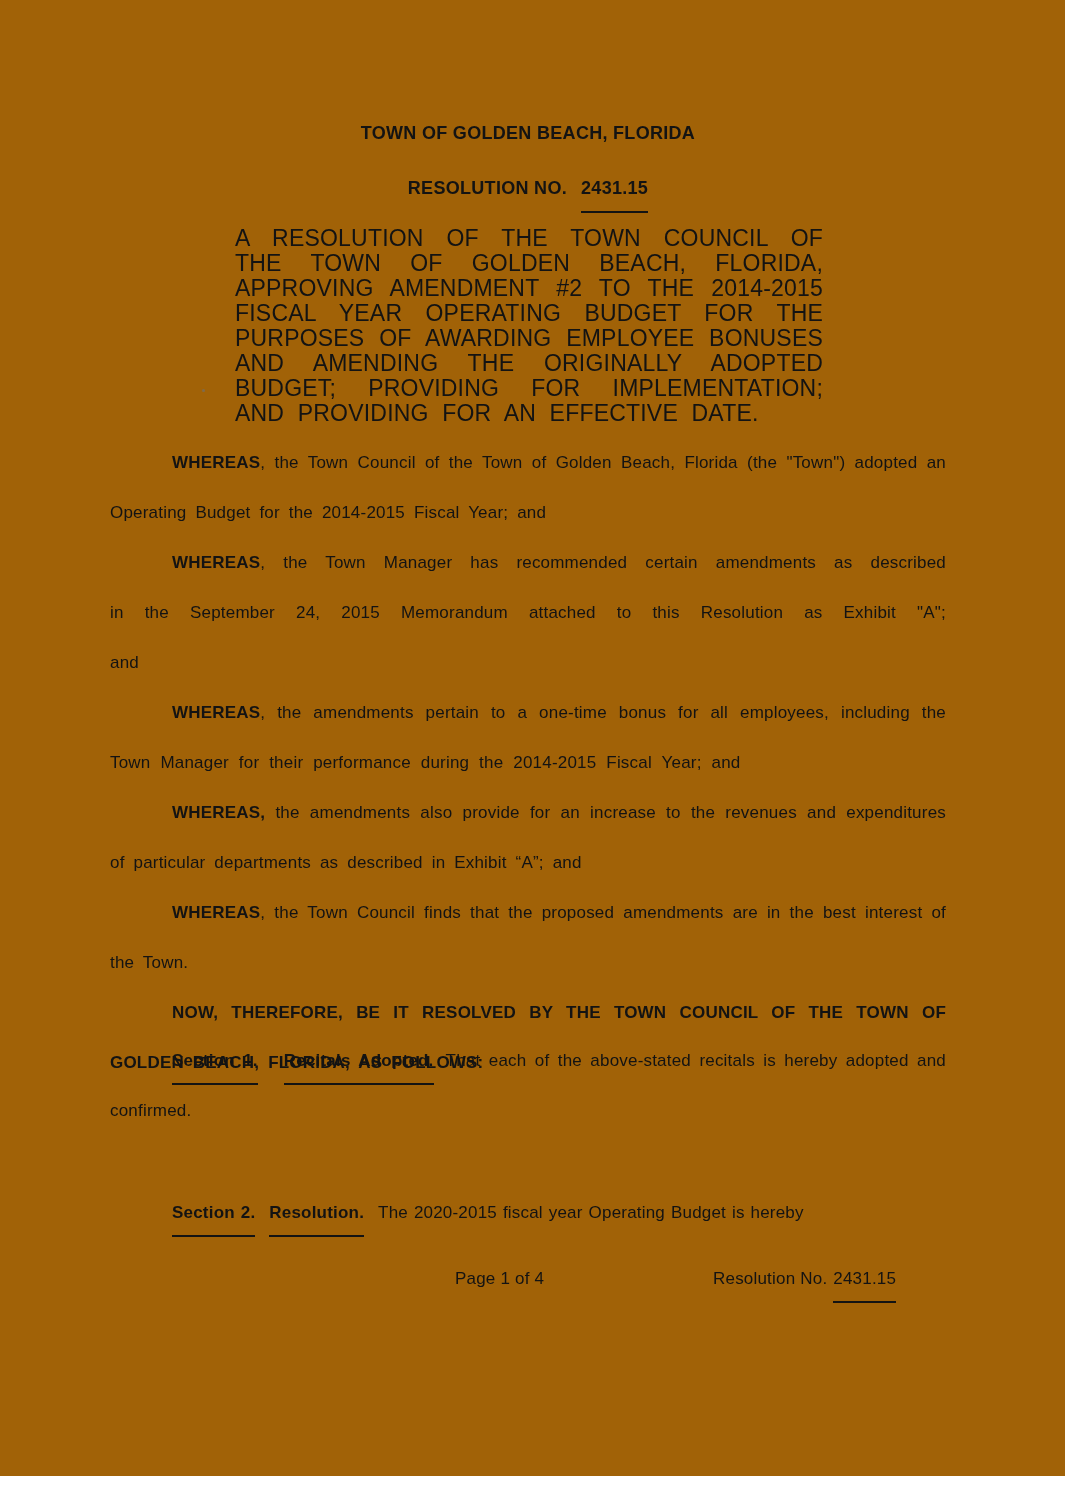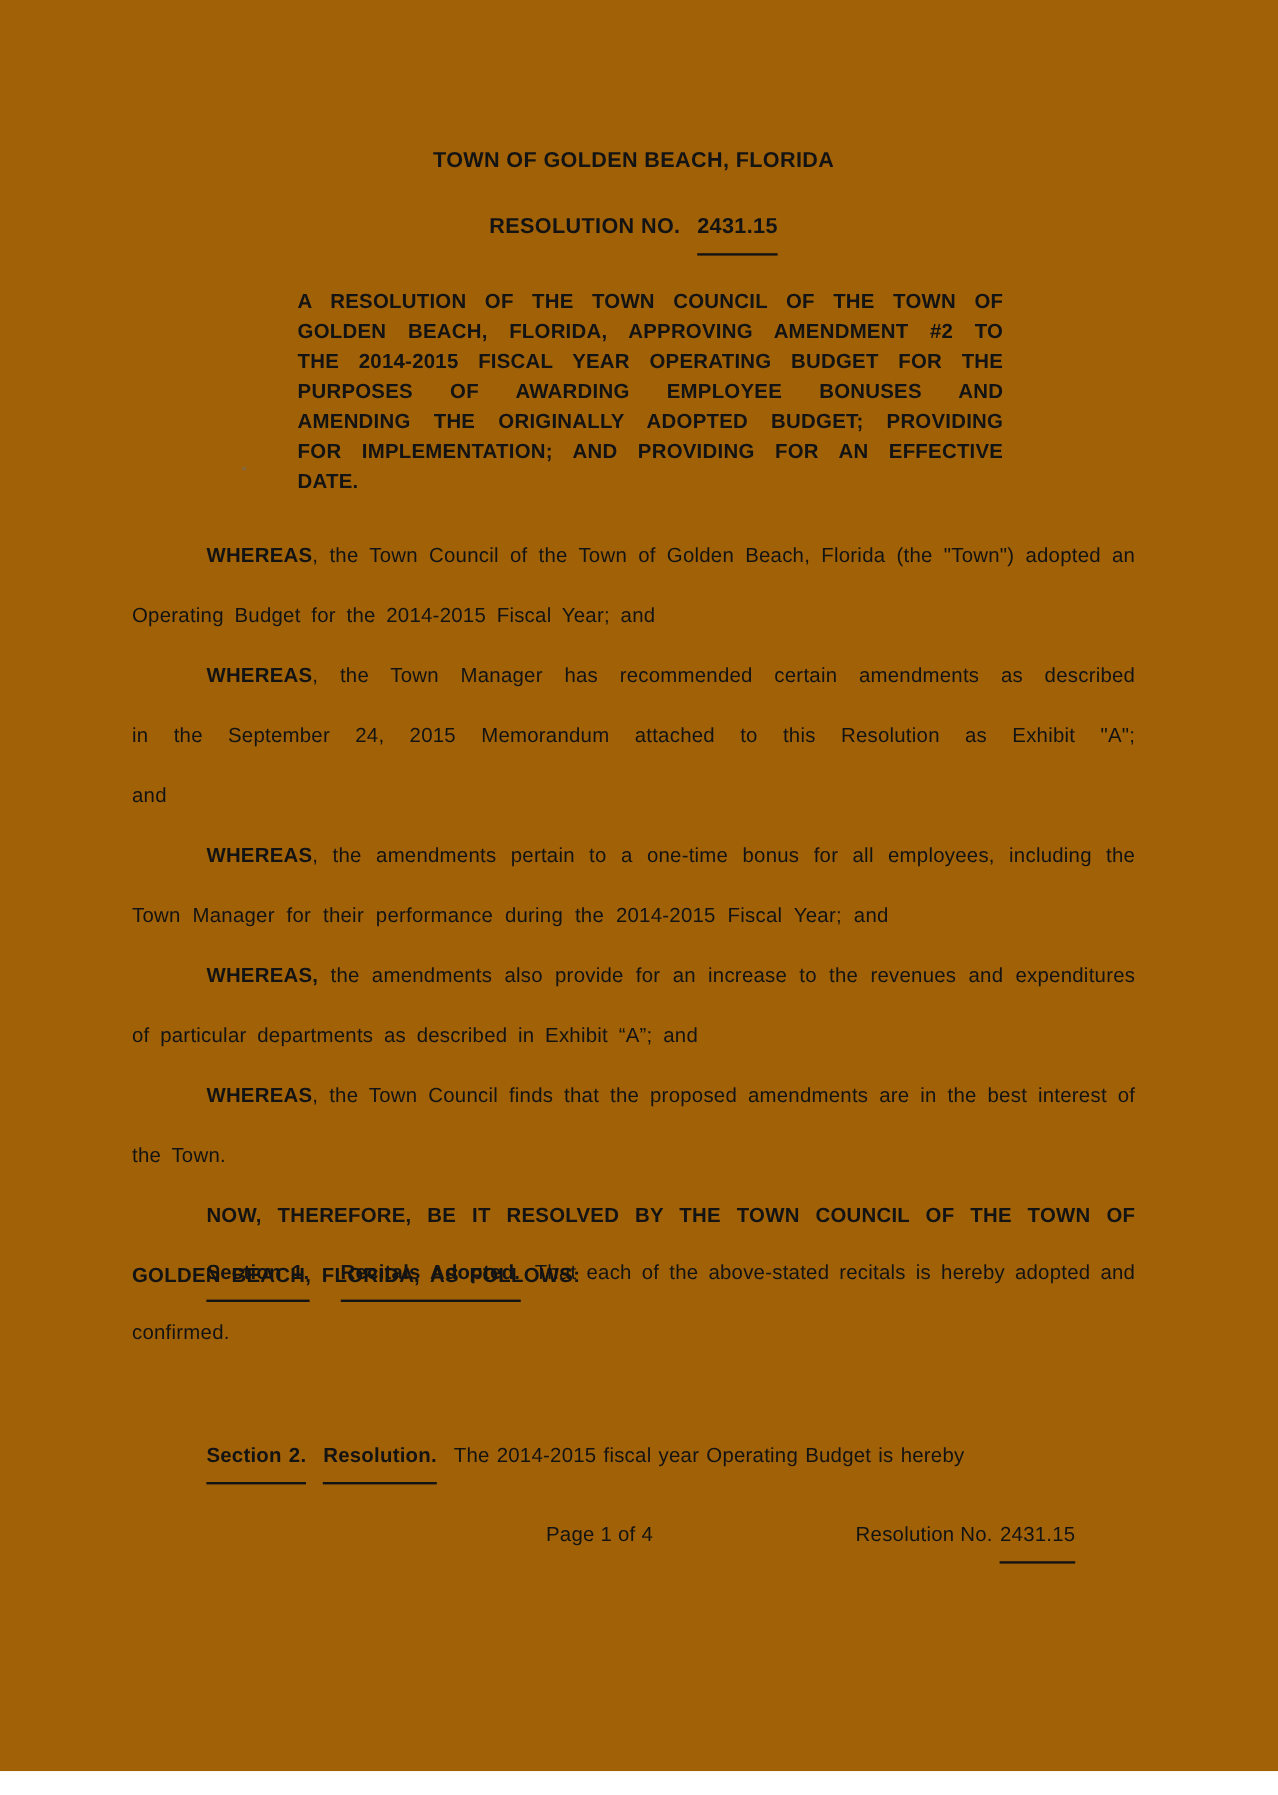--- a/index.html
+++ b/index.html
@@ -41,23 +41,23 @@
     padding-bottom: 13px;
   }
   .hgap-14 { display: inline-block; width: 14px; }
   .hgap-6  { display: inline-block; width: 6px; }
   
   .summary {
     position: absolute;
     top: 226px;
     left: 125px;
     width: 588px;
-    margin: 13px;
-    font-weight: bold;
-    font-size: 17px;
+    margin: 0;
+    font-weight: normal;
+    font-size: 23px;
     line-height: 25px;
     text-align: justify;
     word-spacing: 7px;
     letter-spacing: 0.2px;
   }
   
   .para {
     position: absolute;
     left: 0;
     width: 836px;
@@ -127,21 +127,21 @@
     <p class="para p3"><span class="b">WHEREAS</span><span>, the amendments pertain to a one-time bonus for all employees, including the Town Manager for their performance during the 2014-2015 Fiscal Year; and</span></p>
 
     <p class="para p4"><span class="b">WHEREAS,</span><span> the amendments also provide for an increase to the revenues and expenditures of particular departments as described in Exhibit “A”; and</span></p>
 
     <p class="para p5"><span class="b">WHEREAS</span><span>, the Town Council finds that the proposed amendments are in the best interest of the Town.</span></p>
 
     <p class="para p6">NOW, THEREFORE, BE IT RESOLVED BY THE TOWN COUNCIL OF THE TOWN OF GOLDEN BEACH, FLORIDA, AS FOLLOWS:</p>
 
     <p class="para p7"><span class="b u">Section 1.</span><span class="isp w26"></span><span class="b u">Recitals Adopted.</span><span class="isp w12"></span><span>That each of the above-stated recitals is hereby adopted and confirmed.</span></p>
 
-    <p class="para p8"><span class="b u">Section 2.</span><span class="isp w14"></span><span class="b u">Resolution.</span><span class="isp w14"></span><span>The 2014-2015 fiscal year Operating Budget is hereby</span></p>
+    <p class="para p8"><span class="b u">Section 2.</span><span class="isp w14"></span><span class="b u">Resolution.</span><span class="isp w14"></span><span>The 2020-2015 fiscal year Operating Budget is hereby</span></p>
 
     <div class="footer">
       <span class="footer-page">Page 1 of 4</span>
       <span class="footer-res">
         <span>Resolution No.</span><span class="hgap-6"></span><span class="u">2431.15</span>
       </span>
     </div>
 
   </div>
   <div class="artifact-dot"></div>

